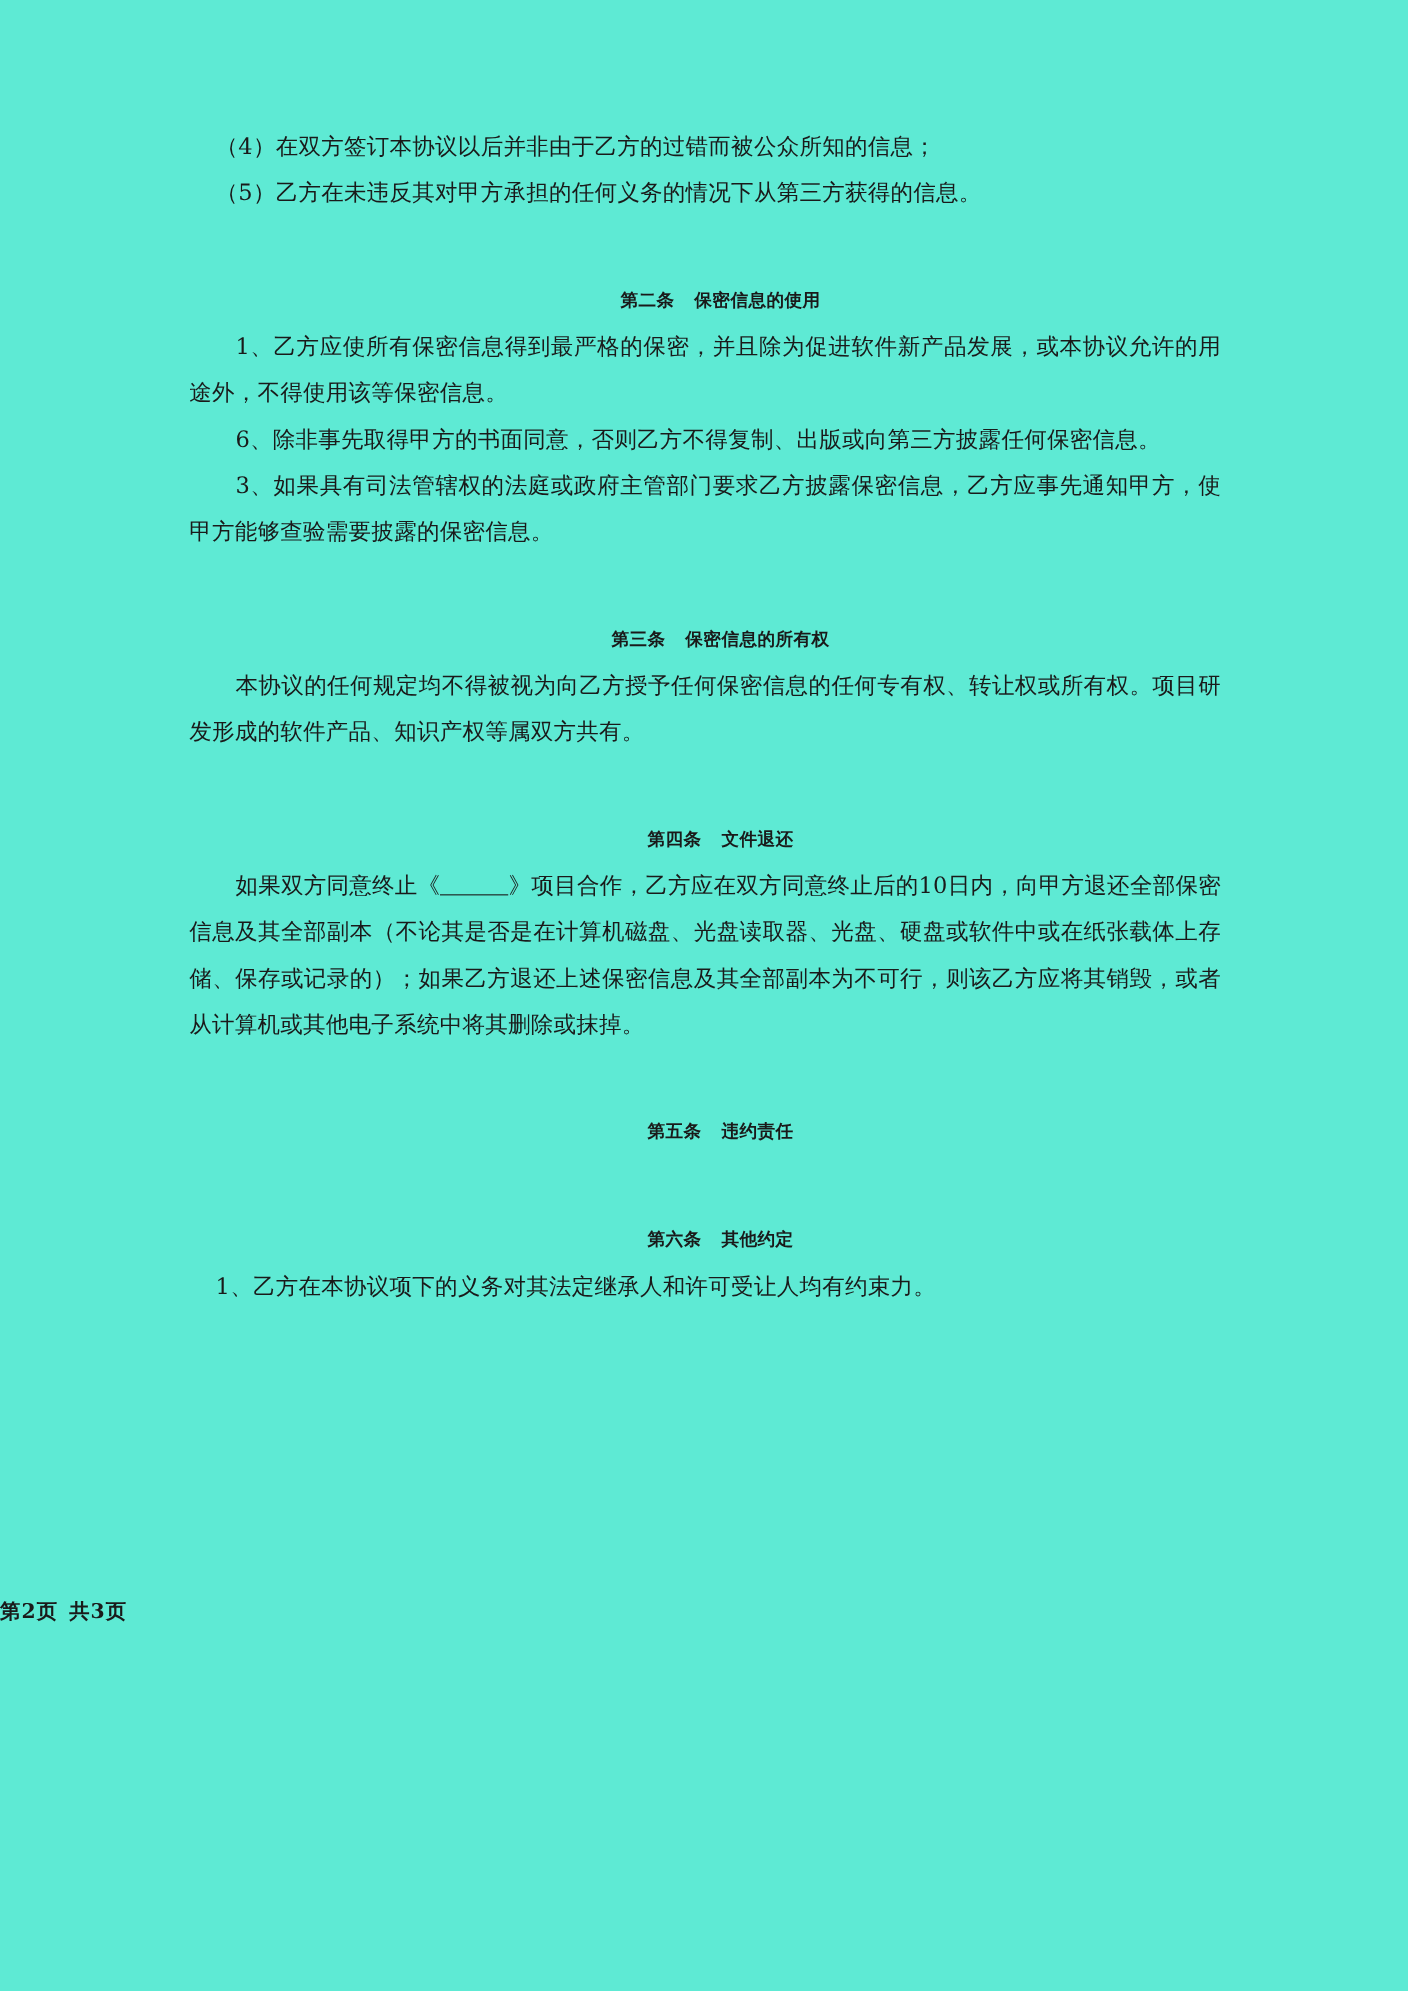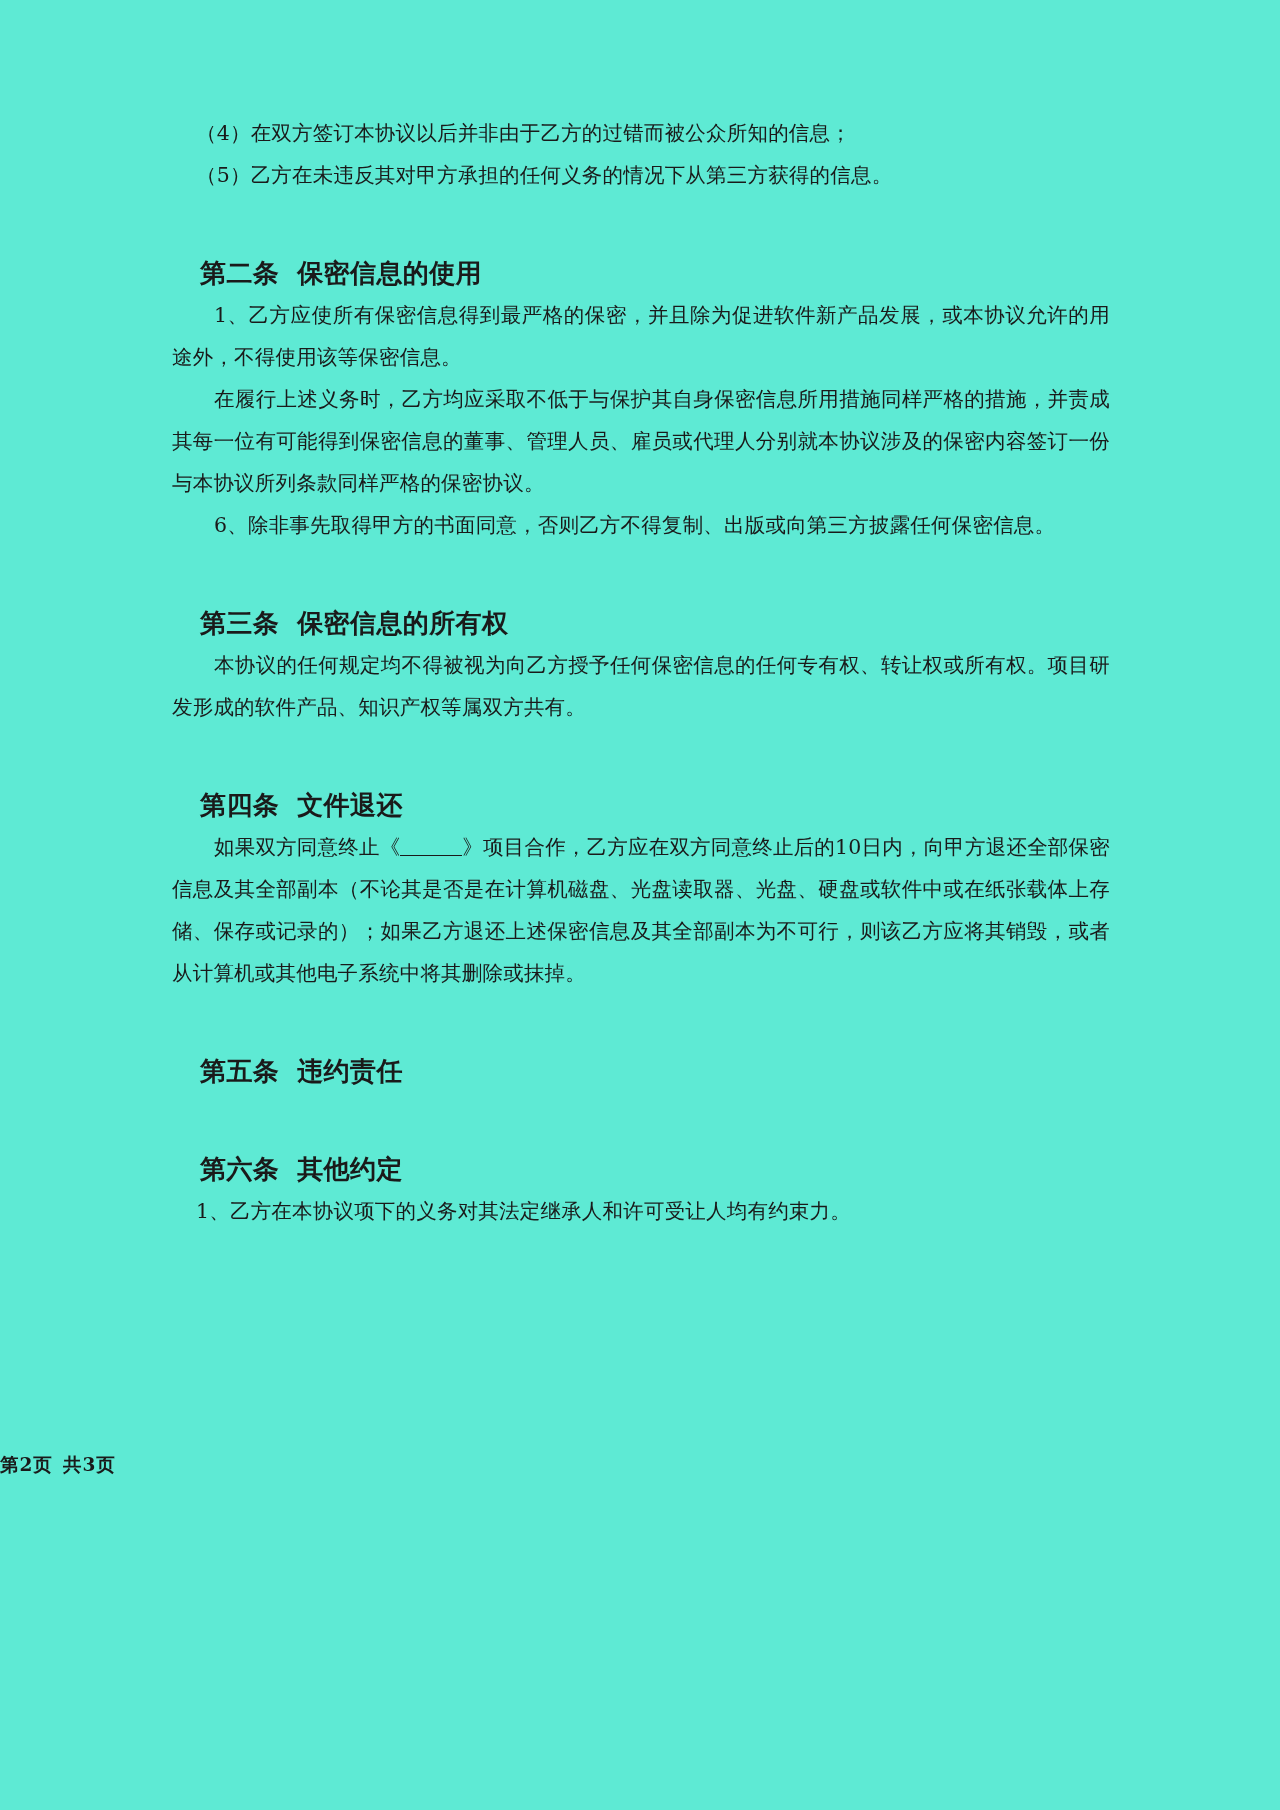--- a/index.html
+++ b/index.html
@@ -35,26 +35,27 @@
     margin: 0;
     word-break: break-all;
   }
   .indent-1 {
     text-indent: 24px;
   }
   .indent-2 {
     text-indent: 42px;
   }
   .heading {
-    font-size: 26px;
+    font-size: 16px;
     line-height: 42px;
     font-weight: bold;
     margin: 0;
     text-indent: 28px;
     letter-spacing: 0.4px;
+    text-align: center;
   }
   .heading .hd-sep {
     display: inline-block;
     width: 18px;
   }
   .gap-xl { height: 56px; }
   .blank-fill {
     display: inline-block;
     min-width: 62px;
     border-bottom: 1px solid #1a1a1a;
@@ -83,22 +84,22 @@
 
     <p class="para indent-1">（4）在双方签订本协议以后并非由于乙方的过错而被公众所知的信息；</p>
     <p class="para indent-1">（5）乙方在未违反其对甲方承担的任何义务的情况下从第三方获得的信息。</p>
 
     <div class="gap-xl"></div>
 
     <p class="heading">
       <span>第二条</span><span class="hd-sep"></span><span>保密信息的使用</span>
     </p>
     <p class="para indent-2">1、乙方应使所有保密信息得到最严格的保密，并且除为促进软件新产品发展，或本协议允许的用途外，不得使用该等保密信息。</p>
-    <p class="para indent-2">在履行上述义务时，乙方均应采取不低于与保护其自身保密信息所用措施同样严格的措施，并责成其每一位有可能得到保密信息的董事、管理人员、雇员或代理人分别就本协议涉及的保密内容签订一份与本协议所列条款同样严格的保密协议。</p>
     <p class="para indent-2">6、除非事先取得甲方的书面同意，否则乙方不得复制、出版或向第三方披露任何保密信息。</p>
+    <p class="para indent-2">3、如果具有司法管辖权的法庭或政府主管部门要求乙方披露保密信息，乙方应事先通知甲方，使甲方能够查验需要披露的保密信息。</p>
 
     <div class="gap-xl"></div>
 
     <p class="heading">
       <span>第三条</span><span class="hd-sep"></span><span>保密信息的所有权</span>
     </p>
     <p class="para indent-2">本协议的任何规定均不得被视为向乙方授予任何保密信息的任何专有权、转让权或所有权。项目研发形成的软件产品、知识产权等属双方共有。</p>
 
     <div class="gap-xl"></div>
 

